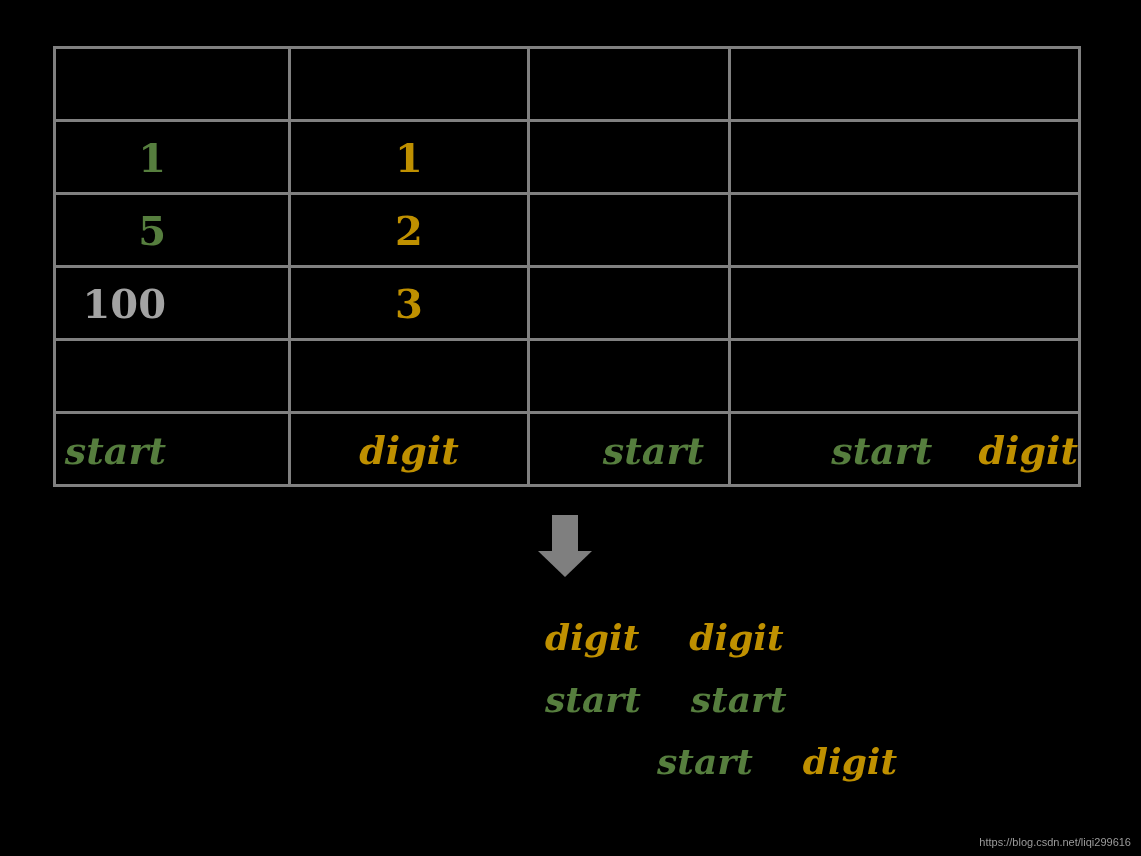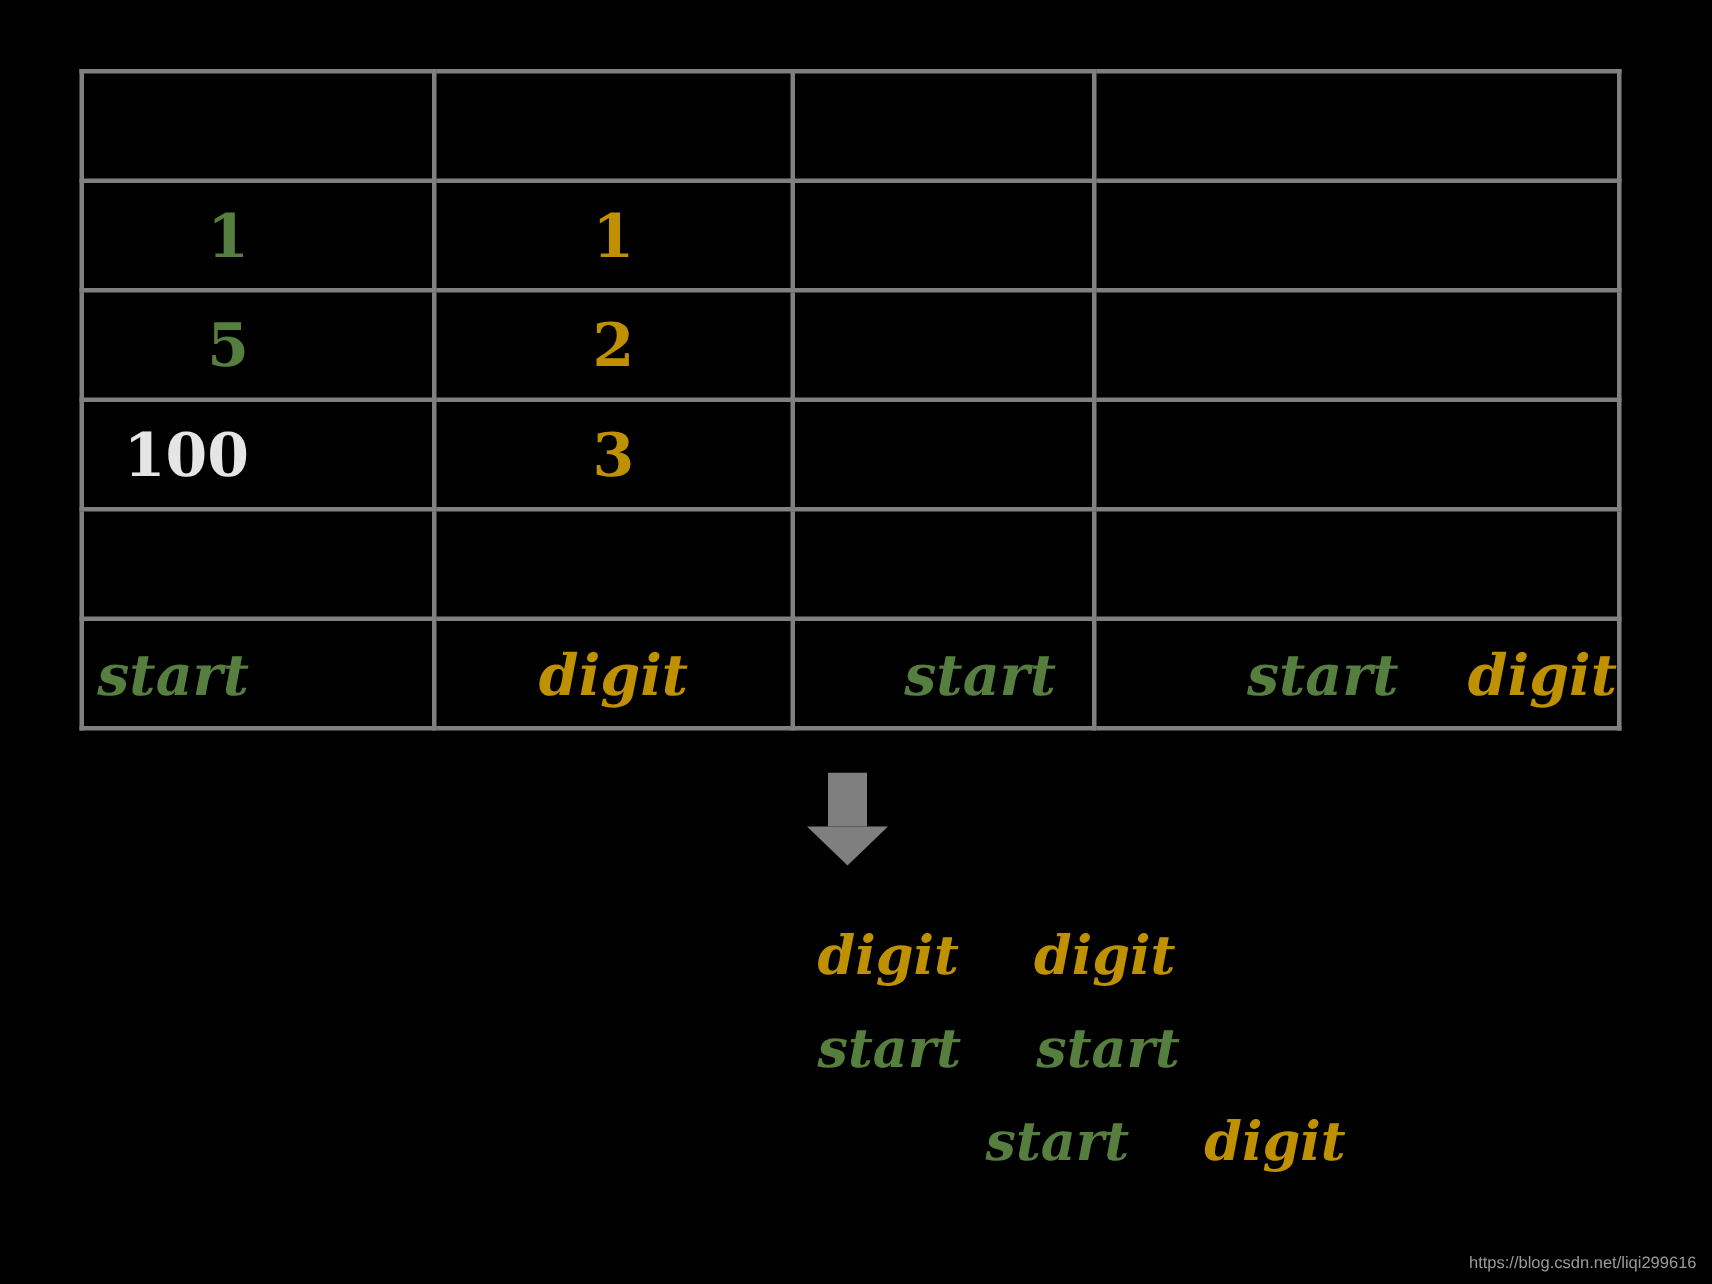--- a/index.html
+++ b/index.html
@@ -102,21 +102,21 @@
           <td class="c2"></td>
           <td class="c3"></td>
         </tr>
         <tr>
           <td class="c0"><span class="tok num" style="color: rgb(86, 126, 62);">5</span></td>
           <td class="c1"><span class="tok num" style="color: rgb(191, 144, 0);">2</span></td>
           <td class="c2"></td>
           <td class="c3"></td>
         </tr>
         <tr>
-          <td class="c0"><span class="tok num" style="color: #e5e5e5;">100</span></td>
+          <td class="c0"><span class="tok num" style="color: #a3a3a3;">100</span></td>
           <td class="c1"><span class="tok num" style="color: rgb(191, 144, 0);">3</span></td>
           <td class="c2"></td>
           <td class="c3"></td>
         </tr>
         <tr>
           <td class="c0"></td>
           <td class="c1"></td>
           <td class="c2"></td>
           <td class="c3"></td>
         </tr>

